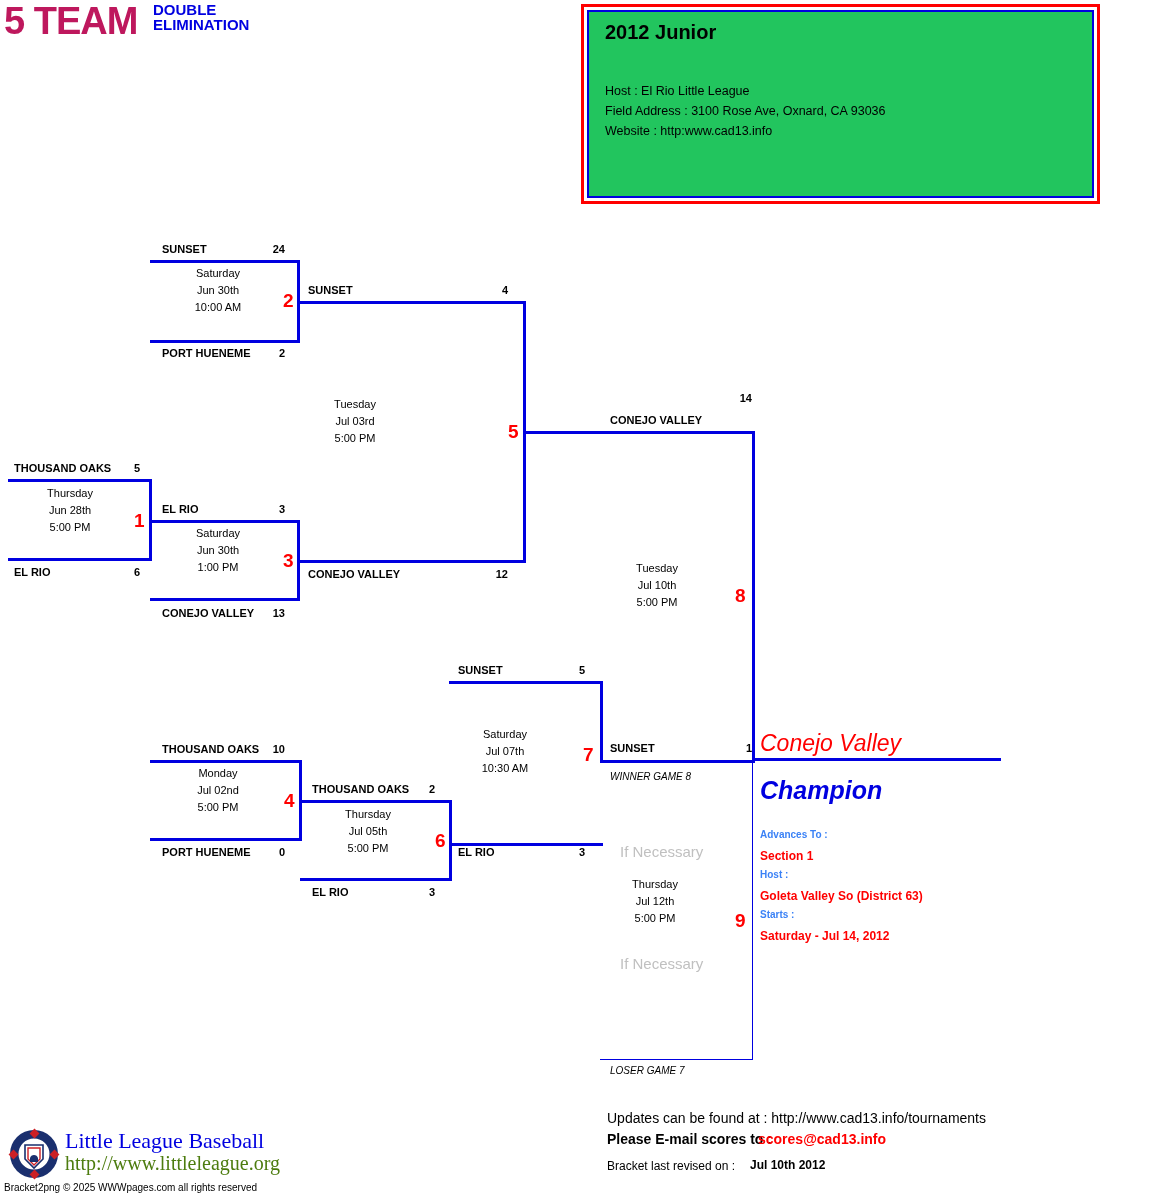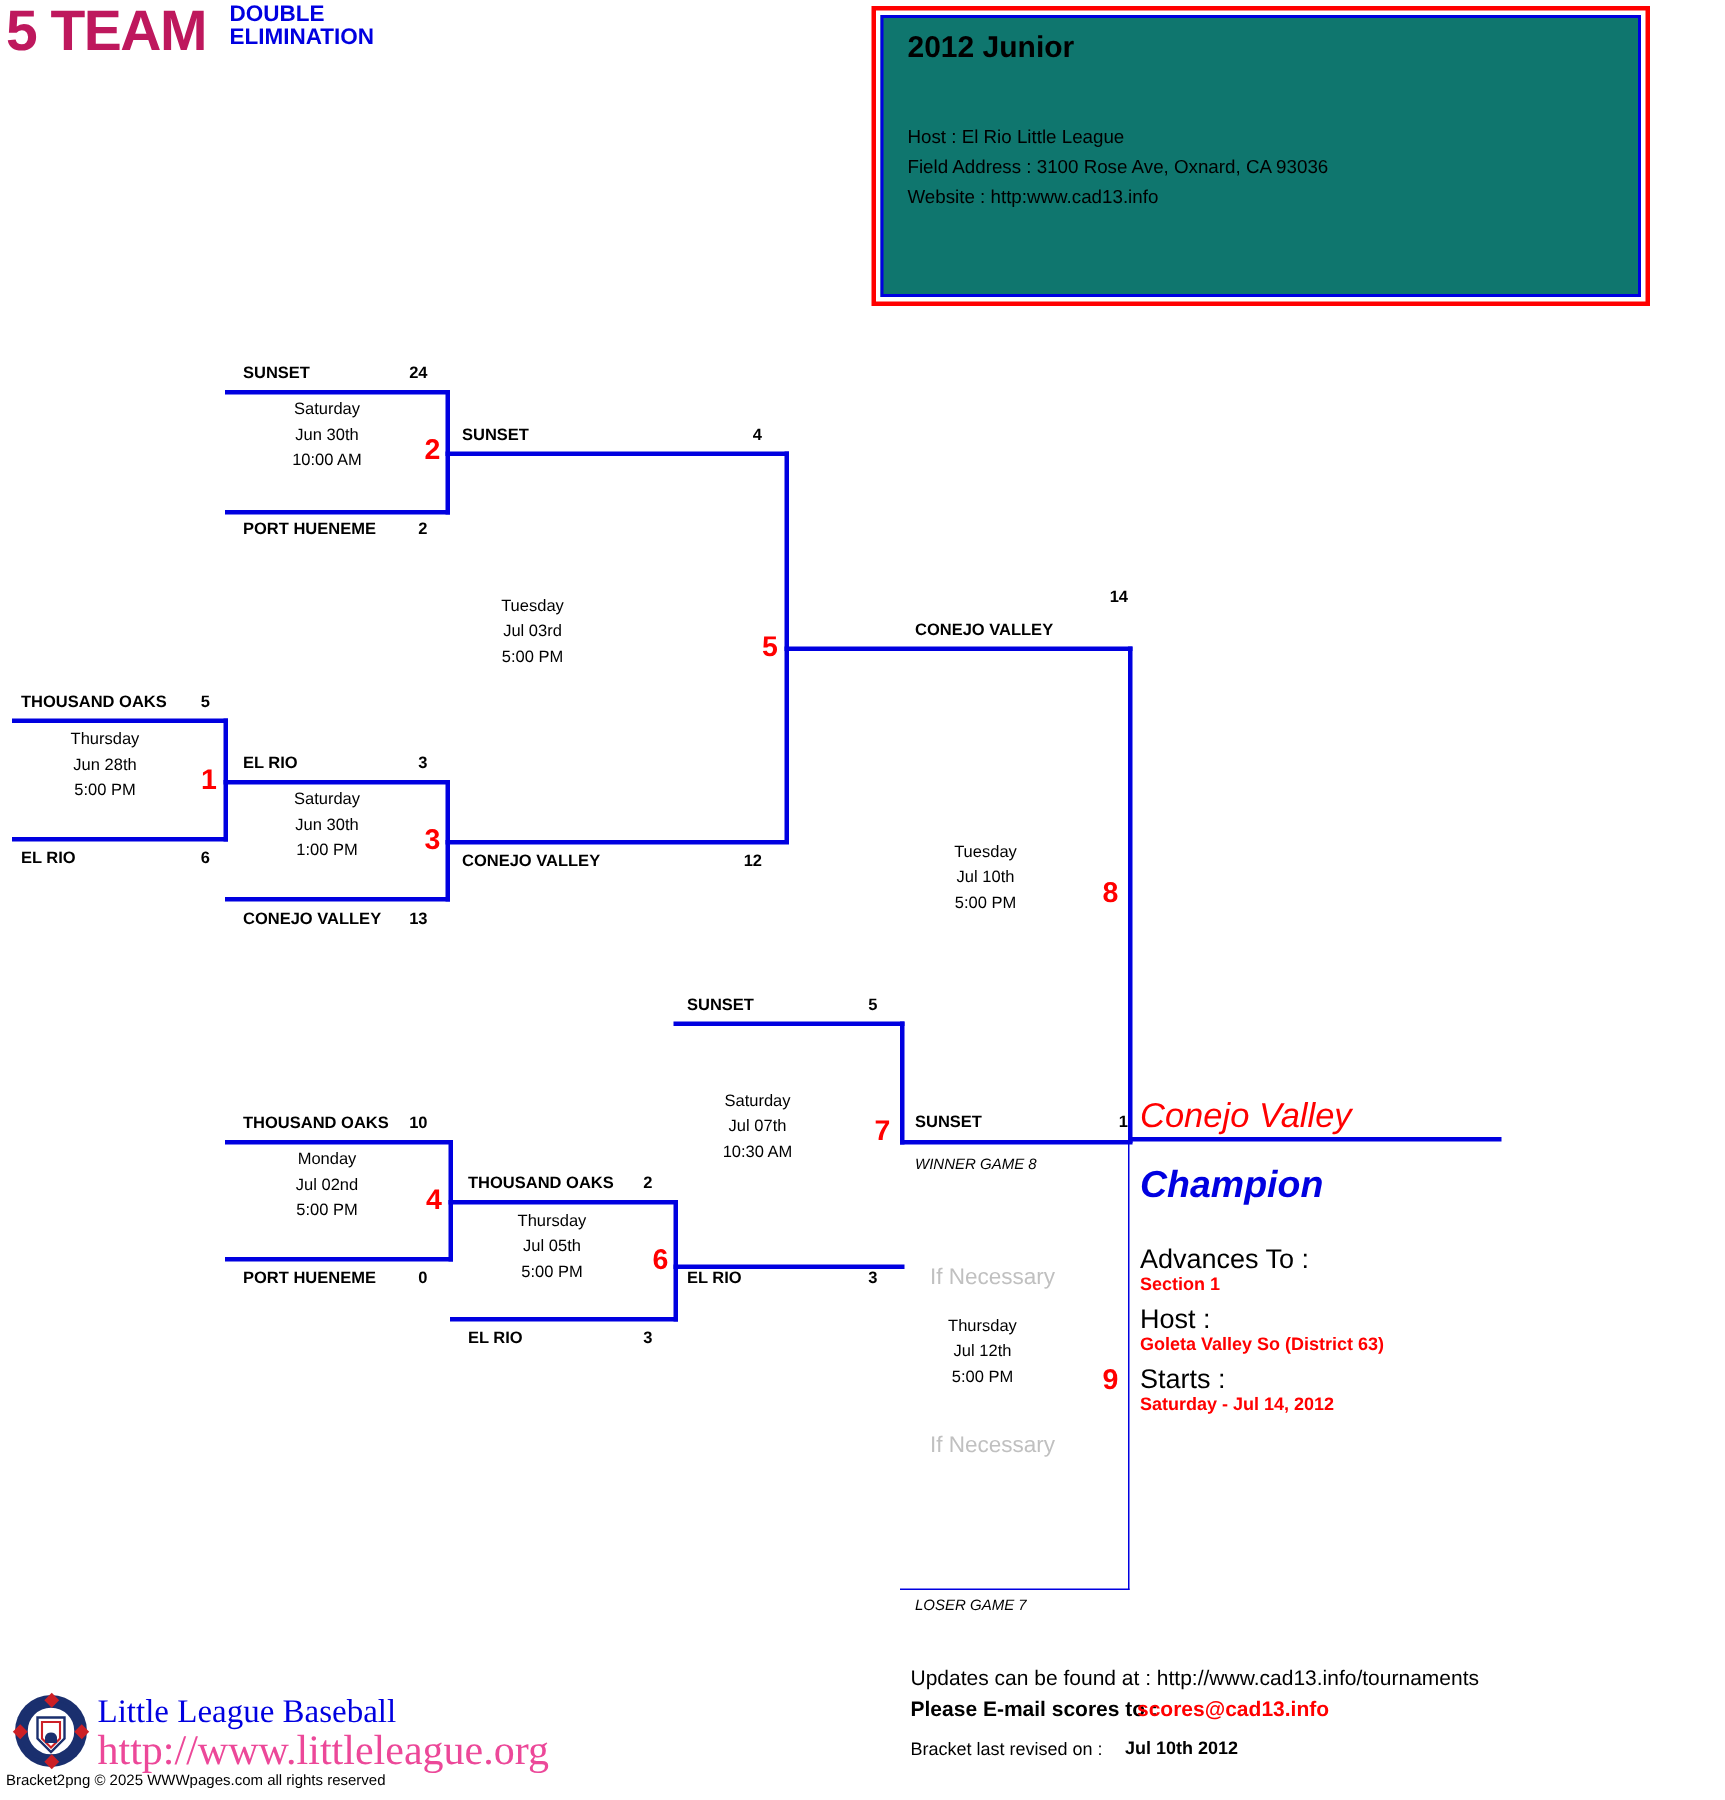--- a/index.html
+++ b/index.html
@@ -10,21 +10,21 @@
   
   #title-main{left:4px;top:2px;font-size:38px;font-weight:bold;color:#be185d;
               letter-spacing:-1px;line-height:38px;}
   #title-sub{left:153px;top:2px;font-size:15px;font-weight:bold;color:#0000e0;
              line-height:15px;width:130px;}
 
   
   #info-box{left:581px;top:4px;width:519px;height:200px;border:3px solid #ff0000;
             box-sizing:border-box;}
   #info-box-inner{position:absolute;left:3px;top:3px;right:3px;bottom:3px;
-                  border:2px solid #0000e0;box-sizing:border-box;background:#0f766e;padding-left:13px;}
+                  border:2px solid #0000e0;box-sizing:border-box;background:#22c55e;padding-left:13px;}
   #info-l1{left:16px;top:9px;font-size:20px;font-weight:bold;color:#000;}
   #info-l2{left:16px;top:33px;font-size:23px;font-weight:bold;color:#000;}
   .info-line{font-size:12.5px;color:#000;left:16px;}
 
   
   .hline{background:#0000e0;height:3px;}
   .vline{background:#0000e0;width:3px;}
   .hline-thin{background:#0000e0;height:1px;}
   .vline-thin{background:#0000e0;width:1px;}
 
@@ -33,27 +33,27 @@
   .gnum{font-size:19px;font-weight:bold;color:#ff0000;}
   .dt{font-size:11px;color:#000;text-align:center;line-height:17px;white-space:nowrap;}
   .note{font-size:10px;font-style:italic;color:#000;white-space:nowrap;}
   .ifnec{font-size:15px;color:#c0c0c0;white-space:nowrap;}
 
   
   #champ-name{font-size:23px;font-style:italic;font-weight:normal;color:#ff0000;
               white-space:nowrap;}
   #champ-word{font-size:25px;font-weight:bold;font-style:italic;color:#0000e0;
               white-space:nowrap;}
-  .adv-lbl{font-size:18px;font-weight:normal;color:#000000;white-space:nowrap;}
+  .adv-lbl{font-size:10px;font-weight:bold;color:#3b82f6;white-space:nowrap;}
   .adv-val{font-size:12px;font-weight:bold;color:#ff0000;white-space:nowrap;}
 
   
   #ll-name{left:65px;top:1128px;font-size:22px;color:#0000e0;
            font-family:"Liberation Serif",serif;white-space:nowrap;}
-  #ll-url{left:65px;top:1152px;font-size:28px;color:#ec4899;
+  #ll-url{left:65px;top:1152px;font-size:20px;color:#4d7c0f;
           font-family:"Liberation Serif",serif;white-space:nowrap;}
   #copyright{left:4px;top:1182px;font-size:10px;color:#000;white-space:nowrap;}
   #upd{left:607px;top:1110px;font-size:14px;color:#000;white-space:nowrap;}
   #mail-lbl{left:607px;top:1131px;font-size:14px;font-weight:bold;color:#000;white-space:nowrap;}
   #mail-val{left:758px;top:1131px;font-size:14px;font-weight:bold;color:#ff0000;white-space:nowrap;}
   #rev-lbl{left:607px;top:1159px;font-size:12px;color:#000;white-space:nowrap;}
   #rev-val{left:750px;top:1158px;font-size:12px;font-weight:bold;color:#000;white-space:nowrap;}
 
   
   #ll-logo{left:8px;top:1128px;width:52px;height:52px;}

